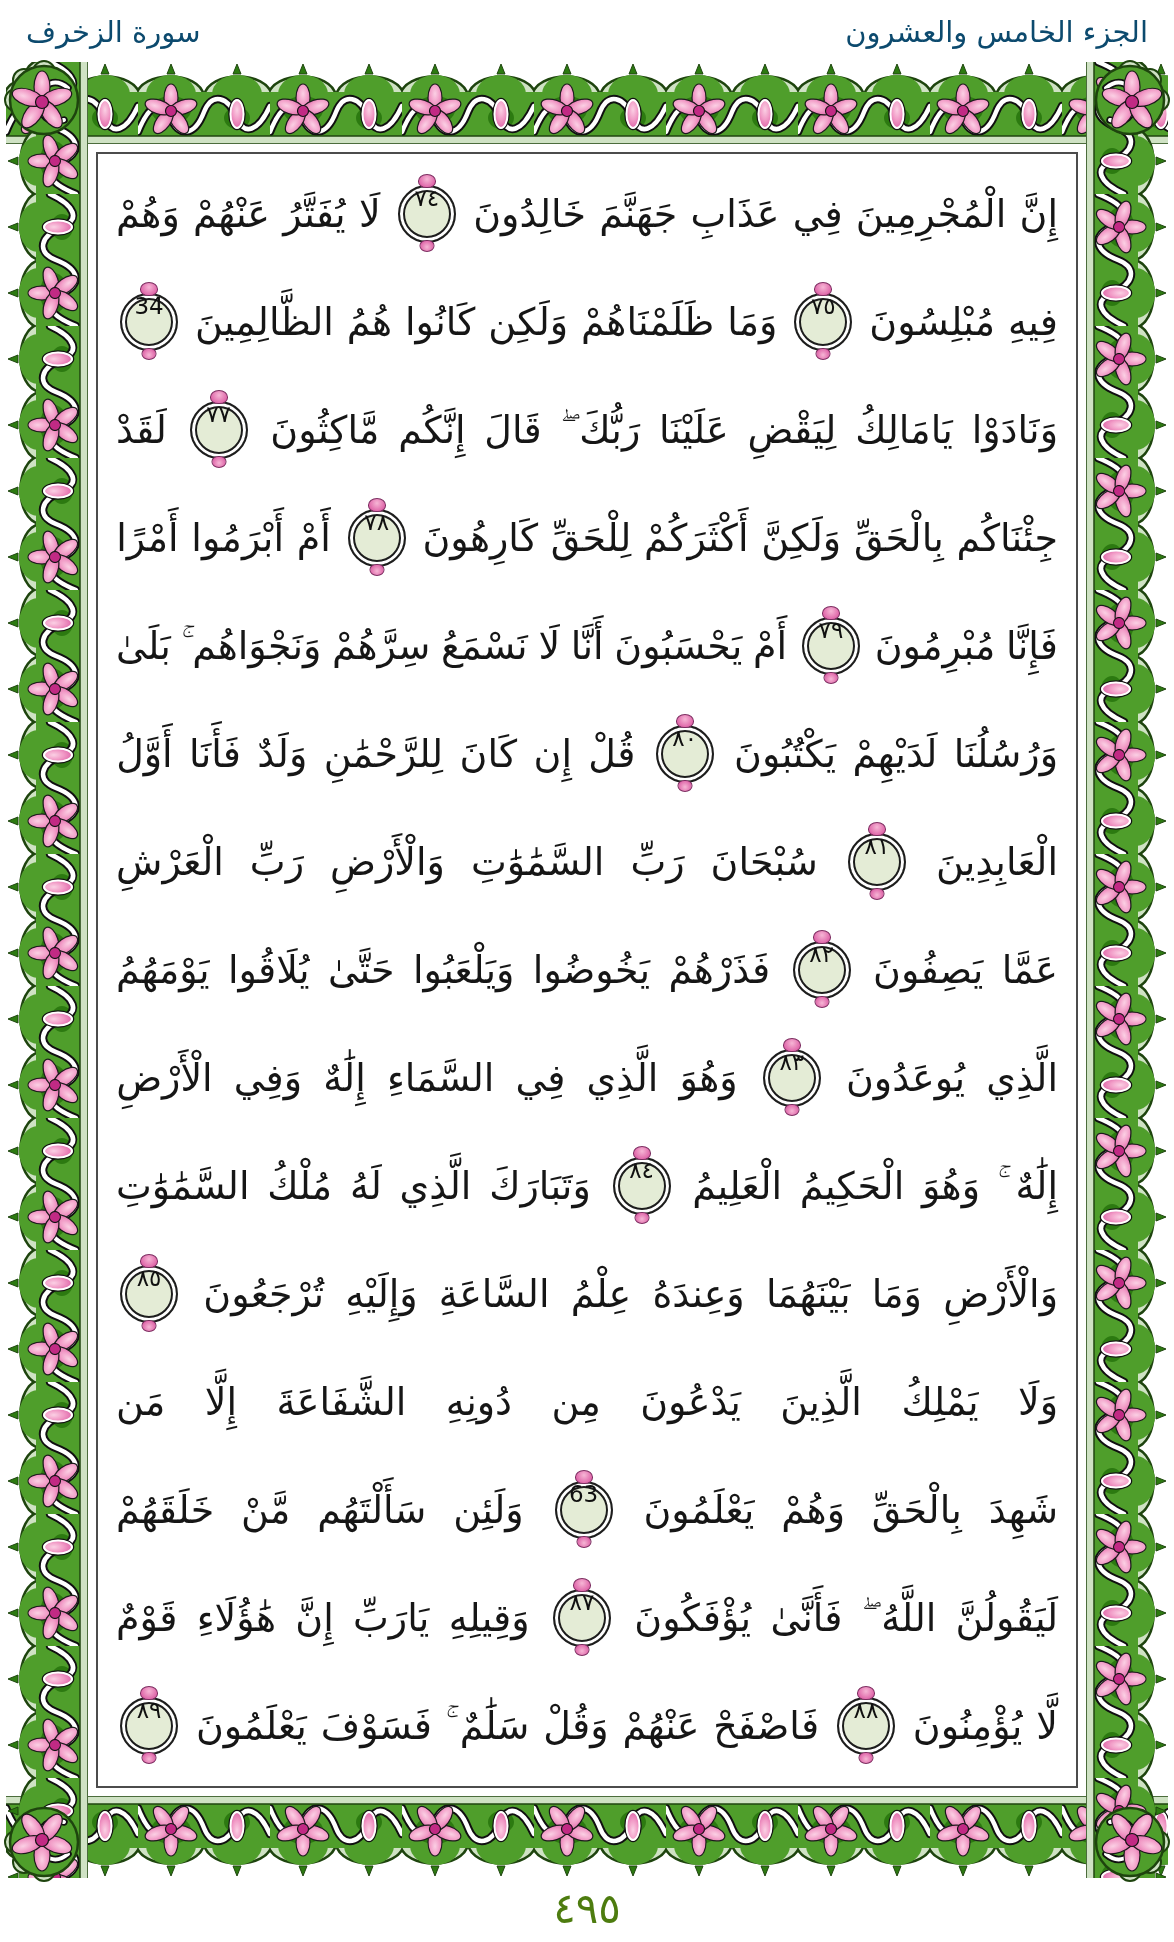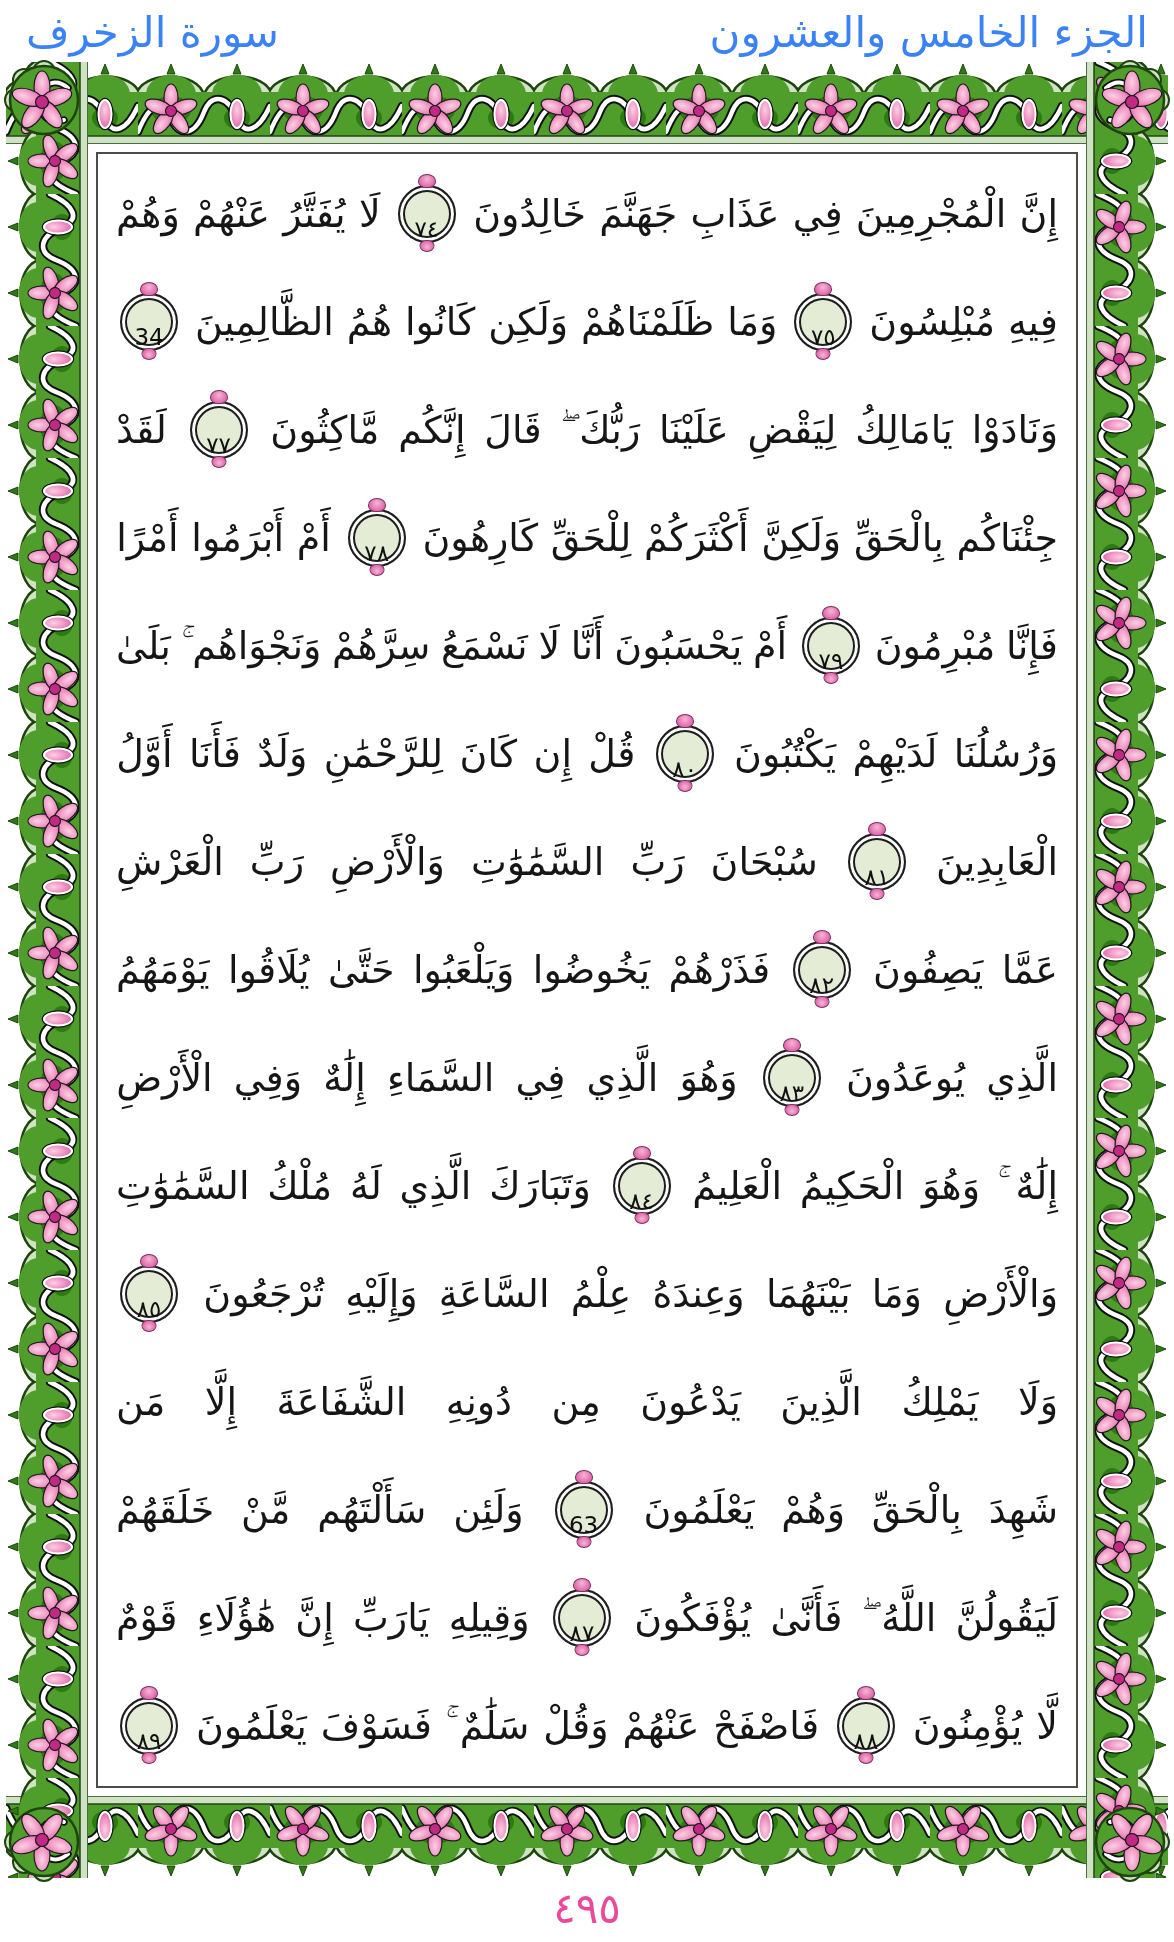--- a/index.html
+++ b/index.html
@@ -2,48 +2,48 @@
 <html lang="ar" dir="rtl"><head>
 <meta charset="utf-8">
 <style>
   html,body{margin:0;padding:0;background:#fff;width:1174px;height:1942px;overflow:hidden;
     font-family:"DejaVu Sans",sans-serif;}
   .page{position:relative;width:1174px;height:1942px;background:#fff;color:#181818;}
 
   
   .header{position:absolute;top:6px;left:0;right:0;height:52px;display:flex;
     flex-direction:row;justify-content:space-between;align-items:center;padding:0 26px;direction:rtl;}
-  .hdr{font-size:42px;color:#3b82f6;white-space:nowrap;}
+  .hdr{font-size:29px;color:#0c4a6e;white-space:nowrap;}
 
   
   .frame{position:absolute;left:0;top:0;}
 
   
   .text-frame{position:absolute;left:96px;top:152px;width:982px;height:1636px;
     border:2px solid #4c4c4c;background:#fff;box-sizing:border-box;padding:6px 18px;}
   .qline{display:flex;flex-direction:row;justify-content:space-between;align-items:center;
     direction:rtl;height:108px;font-size:38px;color:#161616;white-space:nowrap;}
   .qword{display:inline-block;}
   .qmarker{position:relative;flex:0 0 auto;width:54px;height:54px;border-radius:50%;
     background:#e4ecd6;border:2px solid #1d1d1d;
     box-shadow:inset 0 0 0 3px #ffffff, inset 0 0 0 5px #1d1d1d;
-    display:flex;align-items:flex-end;justify-content:center;margin:0 4px;}
+    display:flex;align-items:flex-start;justify-content:center;margin:0 4px;}
   .qmarker::before{content:"";position:absolute;top:-13px;left:50%;transform:translateX(-50%);
     width:16px;height:12px;border-radius:50% 50% 45% 45%;
     background:radial-gradient(circle at 50% 35%,#f6b6d5 0%,#e06aab 70%,#c94b96 100%);
     border:1px solid #7c2c60;}
   .qmarker::after{content:"";position:absolute;bottom:-11px;left:50%;transform:translateX(-50%);
     width:13px;height:10px;border-radius:45% 45% 50% 50%;
     background:radial-gradient(circle at 50% 60%,#f6b6d5 0%,#e06aab 70%,#c94b96 100%);
     border:1px solid #7c2c60;}
   .qnum{font-size:23px;line-height:1;color:#101010;}
 
   
   .footer{position:absolute;left:0;right:0;top:1884px;text-align:center;}
-  .pagenum{font-size:42px;color:#ec4899;}
+  .pagenum{font-size:42px;color:#4d7c0f;}
 </style>
 </head>
 <body>
 
 <div class="page">
 
   <div class="header">
     <span class="hdr">الجزء الخامس والعشرون</span>
     <span class="hdr">سورة الزخرف</span>
   </div>

